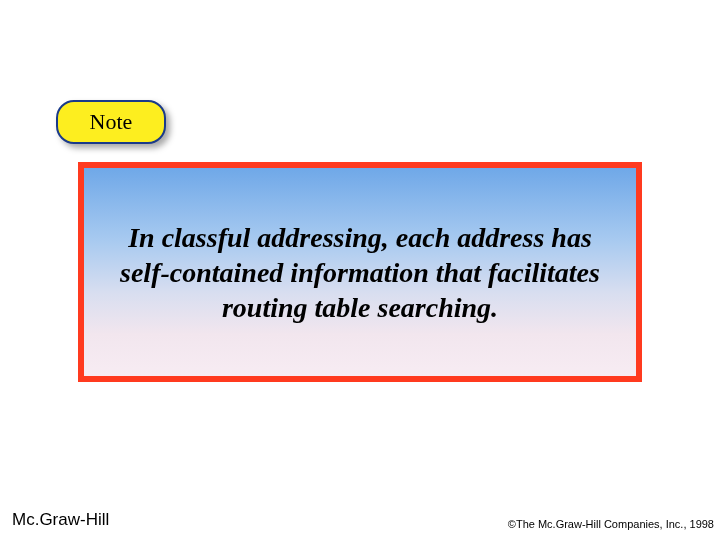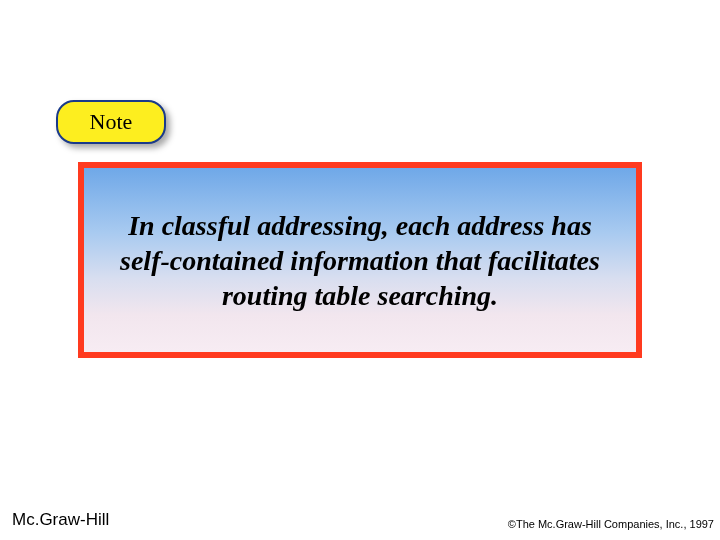--- a/index.html
+++ b/index.html
@@ -20,21 +20,21 @@
     font-family: 'Times New Roman', serif;
     font-size: 22px;
     color: #000;
     box-shadow: 4px 4px 6px rgba(0,0,0,0.35);
   }
   .callout {
     position: absolute;
     top: 162px;
     left: 78px;
     width: 564px;
-    height: 196px;
+    height: 220px;
     border: 6px solid #ff3a1f;
     background: linear-gradient(to bottom, #6fa8e8 0%, #a8caf0 35%, #d8def0 60%, #f2e6ee 80%, #f7ecf3 100%);
     display: flex;
     align-items: center;
     justify-content: center;
     text-align: center;
     padding: 14px 20px;
   }
   .callout-text {
     font-family: 'Times New Roman', serif;
@@ -66,14 +66,14 @@
 <body>
 
 <div class="slide">
   <div class="note-badge">
     <span>Note</span>
   </div>
   <div class="callout">
     <div class="callout-text">In classful addressing, each address has self-contained information that facilitates routing table searching.</div>
   </div>
   <div class="footer-left">Mc.Graw-Hill</div>
-  <div class="footer-right">©The Mc.Graw-Hill Companies, Inc., 1997</div>
+  <div class="footer-right">©The Mc.Graw-Hill Companies, Inc., 1998</div>
 </div>
 
 </body></html>

